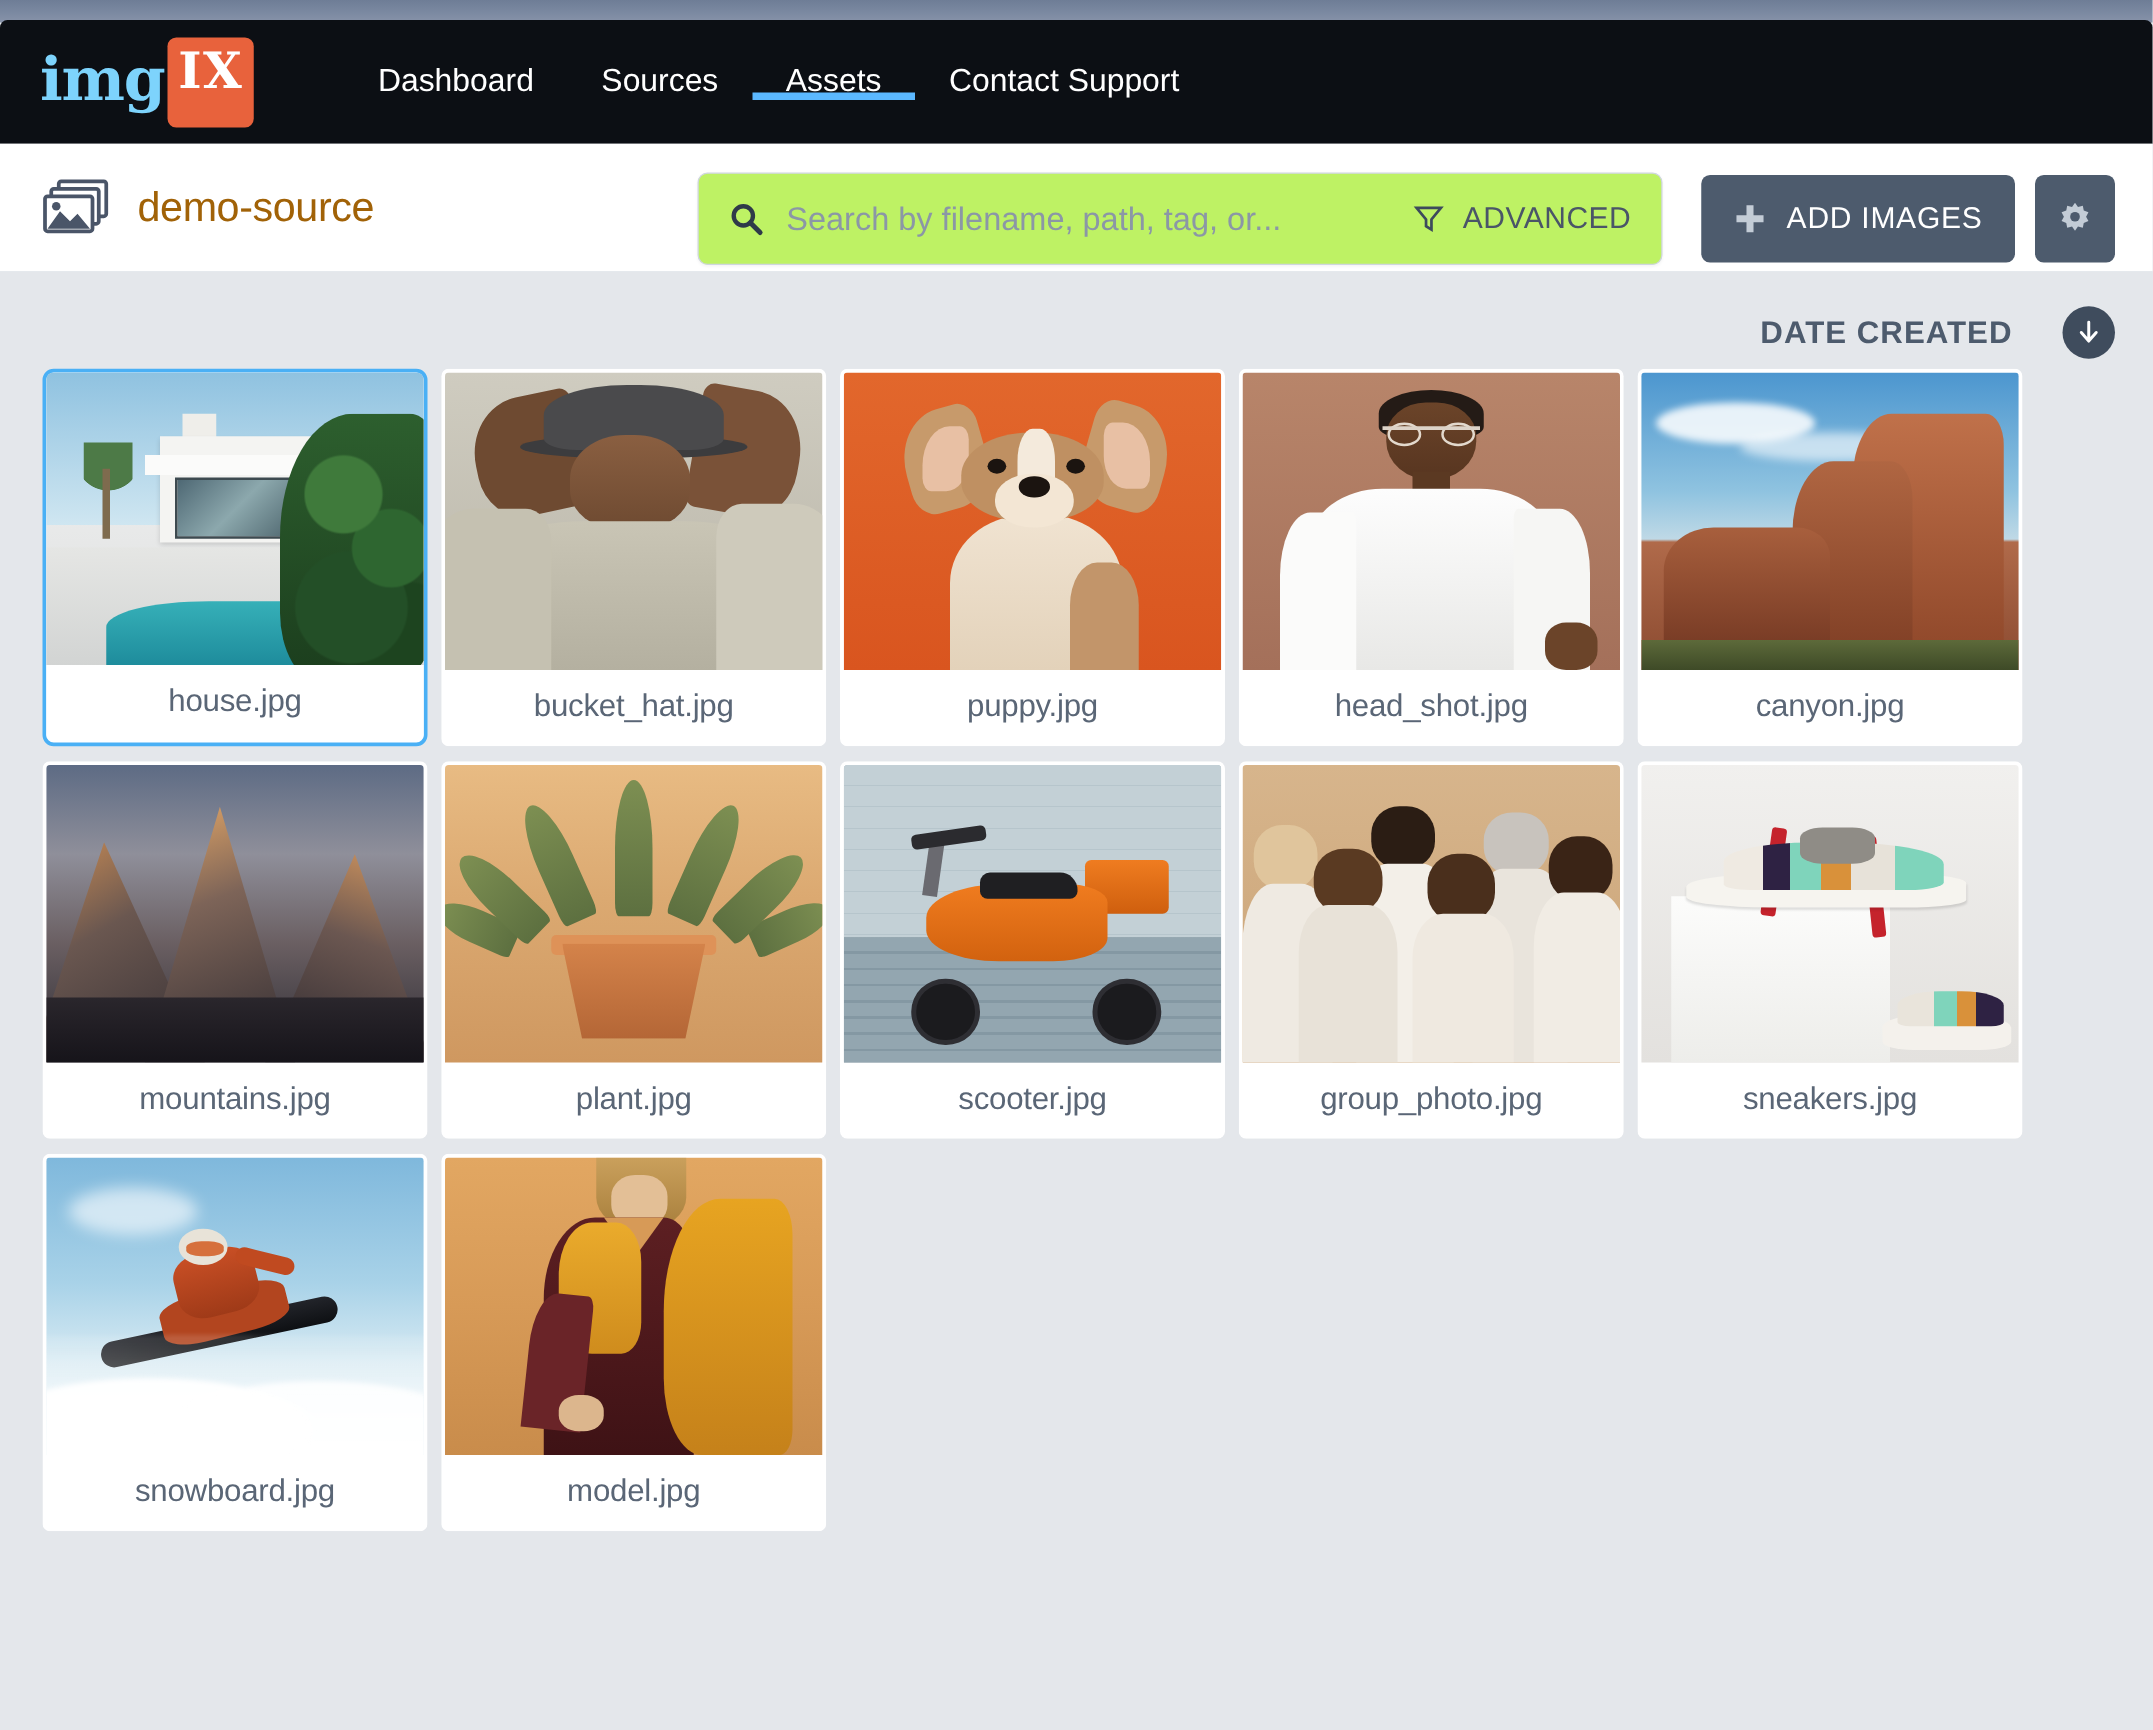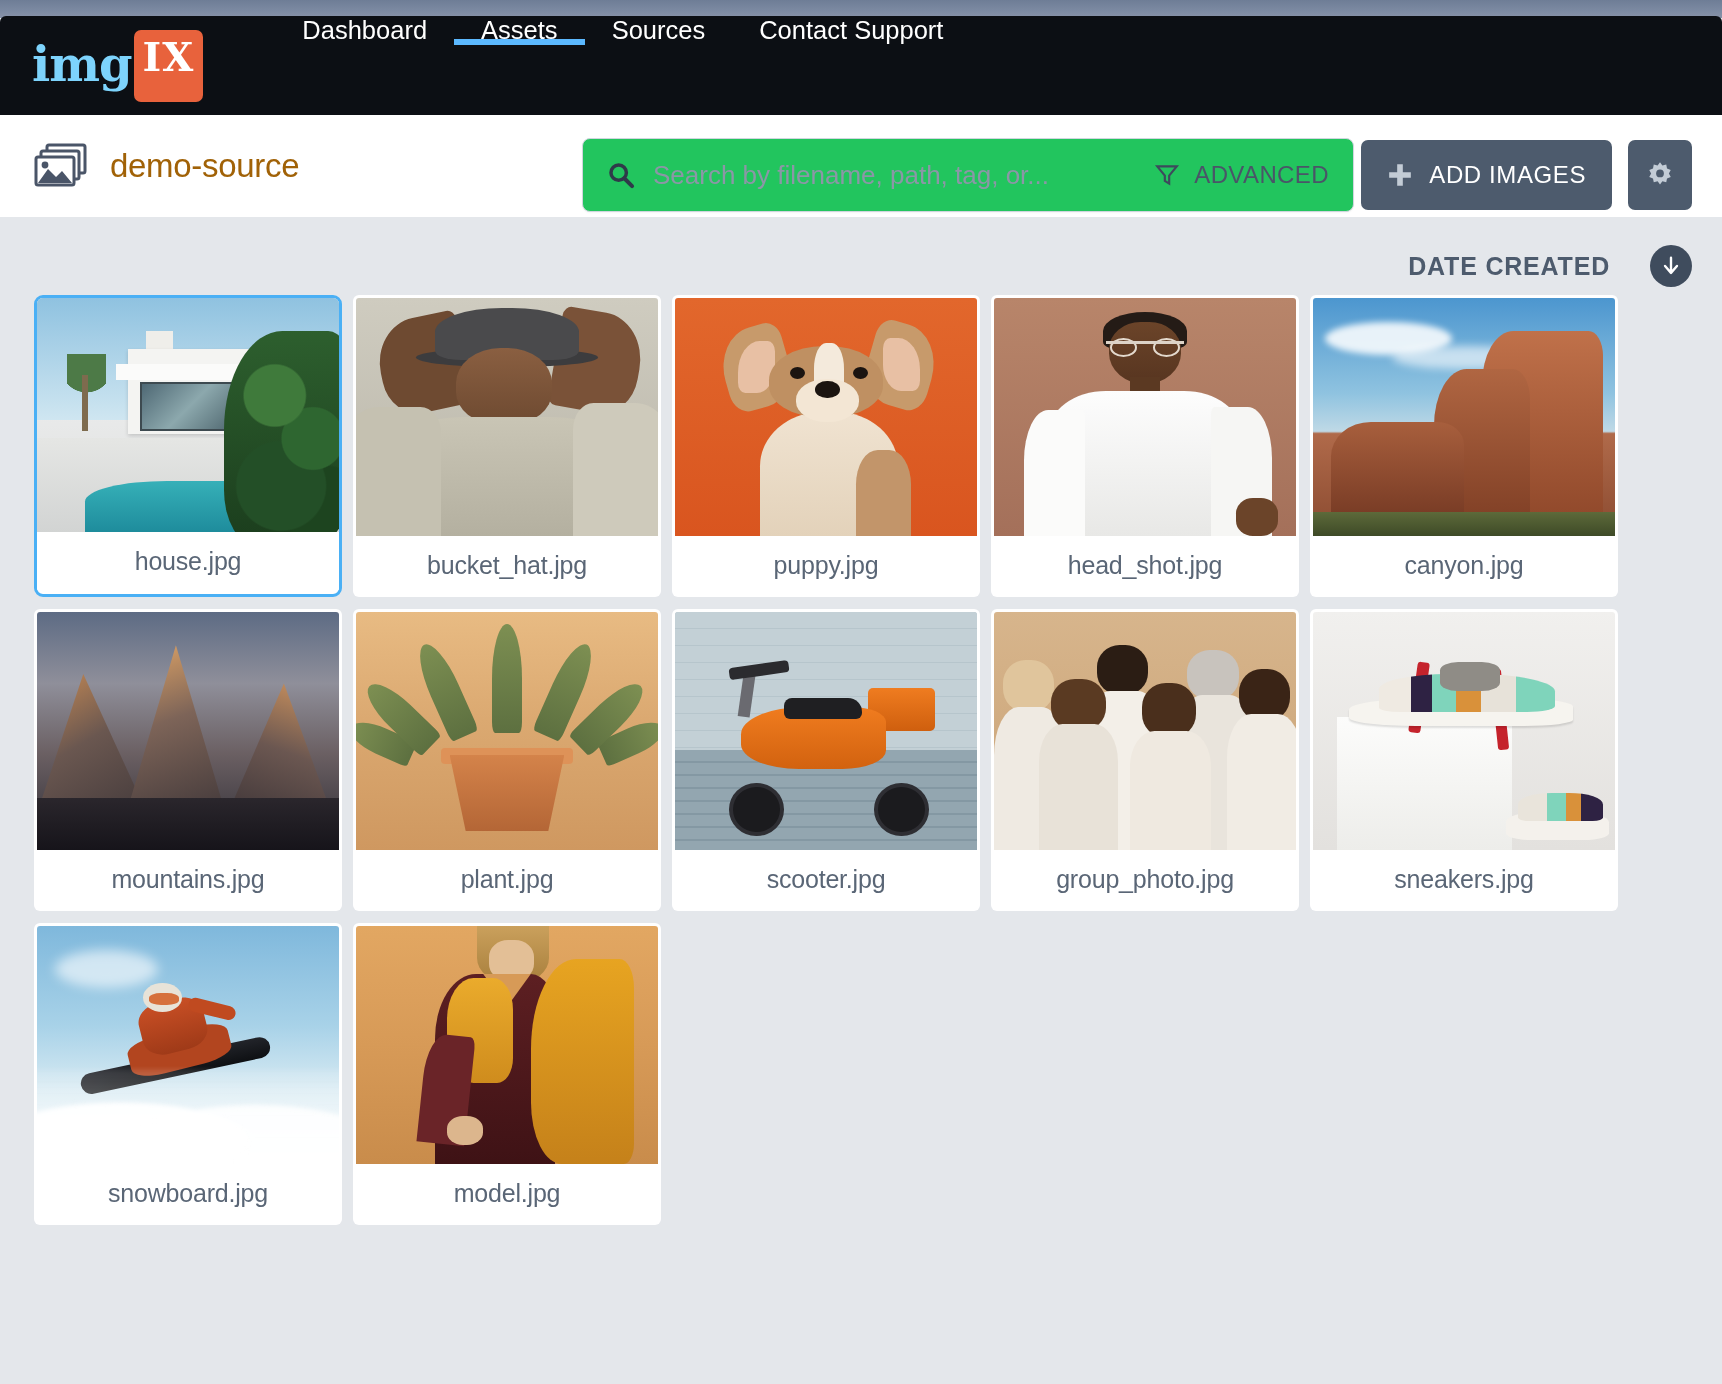--- a/index.html
+++ b/index.html
@@ -54,21 +54,21 @@
     font-weight: 700;
     line-height: 1;
     padding: 7px 9px 25px 9px;
     border-radius: 7px;
     margin-left: 2px;
     letter-spacing: 1px;
   }
 
   #navlinks {
     display: flex;
-    align-items: flex-start;
+    align-items: center;
     height: 99px;
     margin-left: 72px;
   }
   .navlink {
     position: relative;
     display: flex;
     align-items: center;
     color: #ffffff;
     font-size: 25.5px;
     font-weight: 400;
@@ -104,25 +104,25 @@
   #source-name {
     margin-left: 22px;
     font-size: 33px;
     color: #a16207;
     font-weight: 400;
     letter-spacing: -0.3px;
   }
 
   #searchbar {
     position: absolute;
-    left: 582px; top: 23px;
+    left: 558px; top: 23px;
     width: 772px; height: 74px;
     border: 1px solid #cfd6de;
     border-radius: 8px;
-    background: #22c55e;
+    background: #bef264;
     display: flex;
     align-items: center;
     box-shadow: 0 1px 2px rgba(0,0,0,0.04);
   }
   #search-icon { margin-left: 24px; width: 28px; height: 28px; flex: none; }
   #search-input {
     flex: 1;
     border: none;
     outline: none;
     font-family: "Liberation Sans", sans-serif;
@@ -414,22 +414,22 @@
 
 <div id="navbar">
 
   <div id="logo">
     <span id="logo-img">img</span>
     <span id="logo-ix">IX</span>
   </div>
 
   <div id="navlinks">
     <div class="navlink">Dashboard</div>
+    <div class="navlink">Sources</div>
     <div class="navlink active">Assets</div>
-    <div class="navlink">Sources</div>
     <div class="navlink">Contact Support</div>
   </div>
 
 </div>
 
 <div id="subheader">
 
   <div id="source-block">
     <svg id="source-icon" viewBox="0 0 54 46">
       <rect x="13" y="2" width="38" height="28" rx="2" fill="none" stroke="#4a5568" stroke-width="3"></rect>

